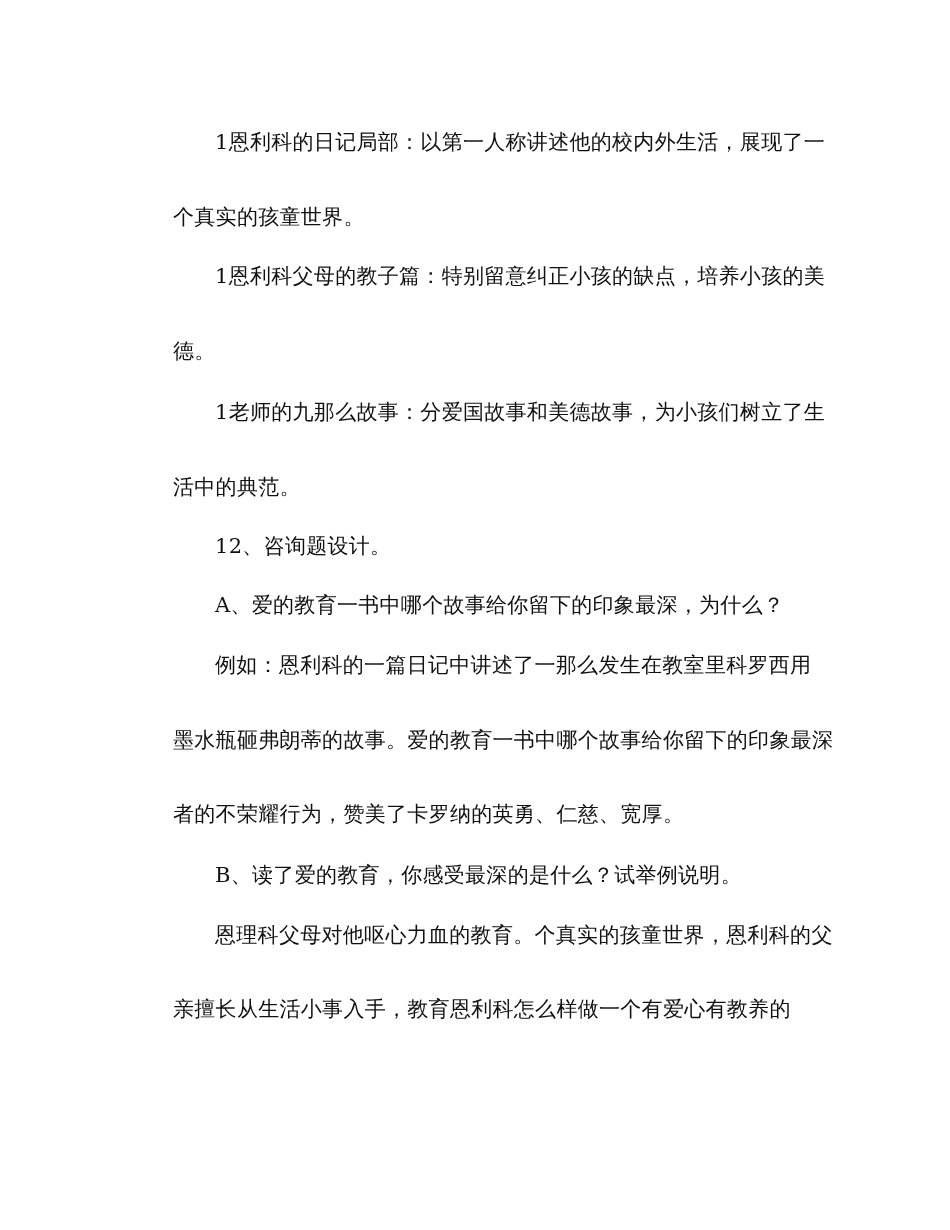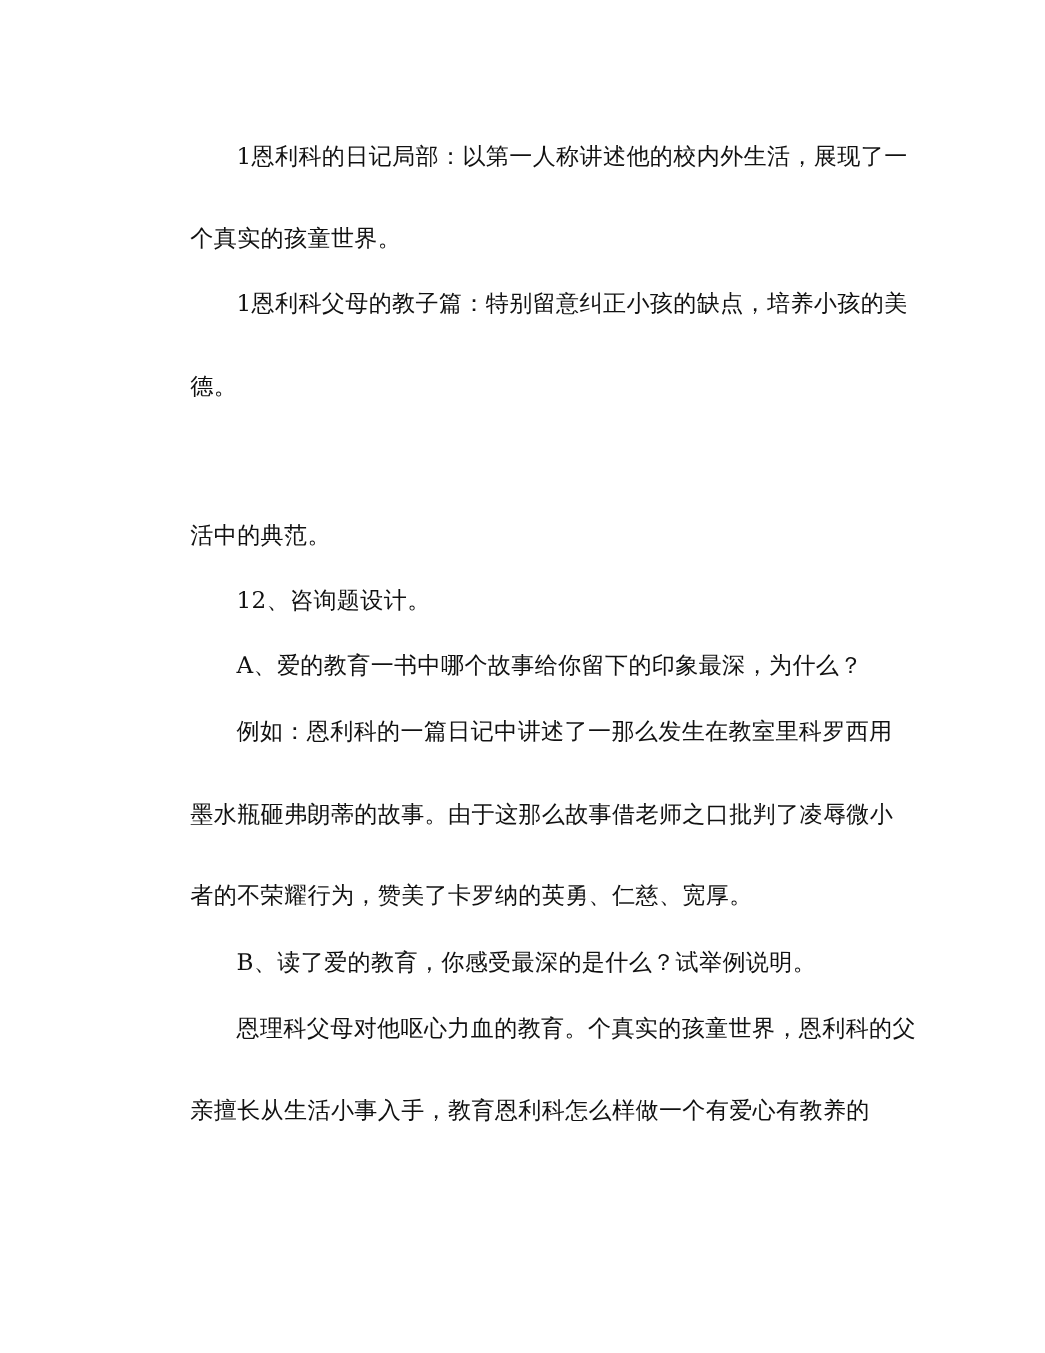--- a/index.html
+++ b/index.html
@@ -38,22 +38,23 @@
   }
 </style>
 </head>
 <body>
 
 <div class="page">
   <div class="line indent" style="top:128px">1恩利科的日记局部：以第一人称讲述他的校内外生活，展现了一</div>
   <div class="line" style="top:203px">个真实的孩童世界。</div>
   <div class="line indent" style="top:262px">1恩利科父母的教子篇：特别留意纠正小孩的缺点，培养小孩的美</div>
   <div class="line" style="top:337px">德。</div>
+  <div class="line indent" style="top:398px">1老师的九那么故事：分爱国故事和美德故事，为小孩们树立了生</div>
   <div class="line" style="top:473px">活中的典范。</div>
   <div class="line indent" style="top:532px">12、咨询题设计。</div>
   <div class="line indent" style="top:591px">A、爱的教育一书中哪个故事给你留下的印象最深，为什么？</div>
   <div class="line indent" style="top:651px">例如：恩利科的一篇日记中讲述了一那么发生在教室里科罗西用</div>
-  <div class="line" style="top:726px">墨水瓶砸弗朗蒂的故事。由于这那么故事借老师之口批判了凌辱微小</div>
+  <div class="line" style="top:726px">墨水瓶砸弗朗蒂的故事。爱的教育一书中哪个故事给你留下的印象最深</div>
   <div class="line" style="top:800px">者的不荣耀行为，赞美了卡罗纳的英勇、仁慈、宽厚。</div>
   <div class="line indent" style="top:861px">B、读了爱的教育，你感受最深的是什么？试举例说明。</div>
   <div class="line indent" style="top:921px">恩理科父母对他呕心力血的教育。个真实的孩童世界，恩利科的父</div>
   <div class="line" style="top:995px">亲擅长从生活小事入手，教育恩利科怎么样做一个有爱心有教养的</div>
 </div>
 
 </body></html>

